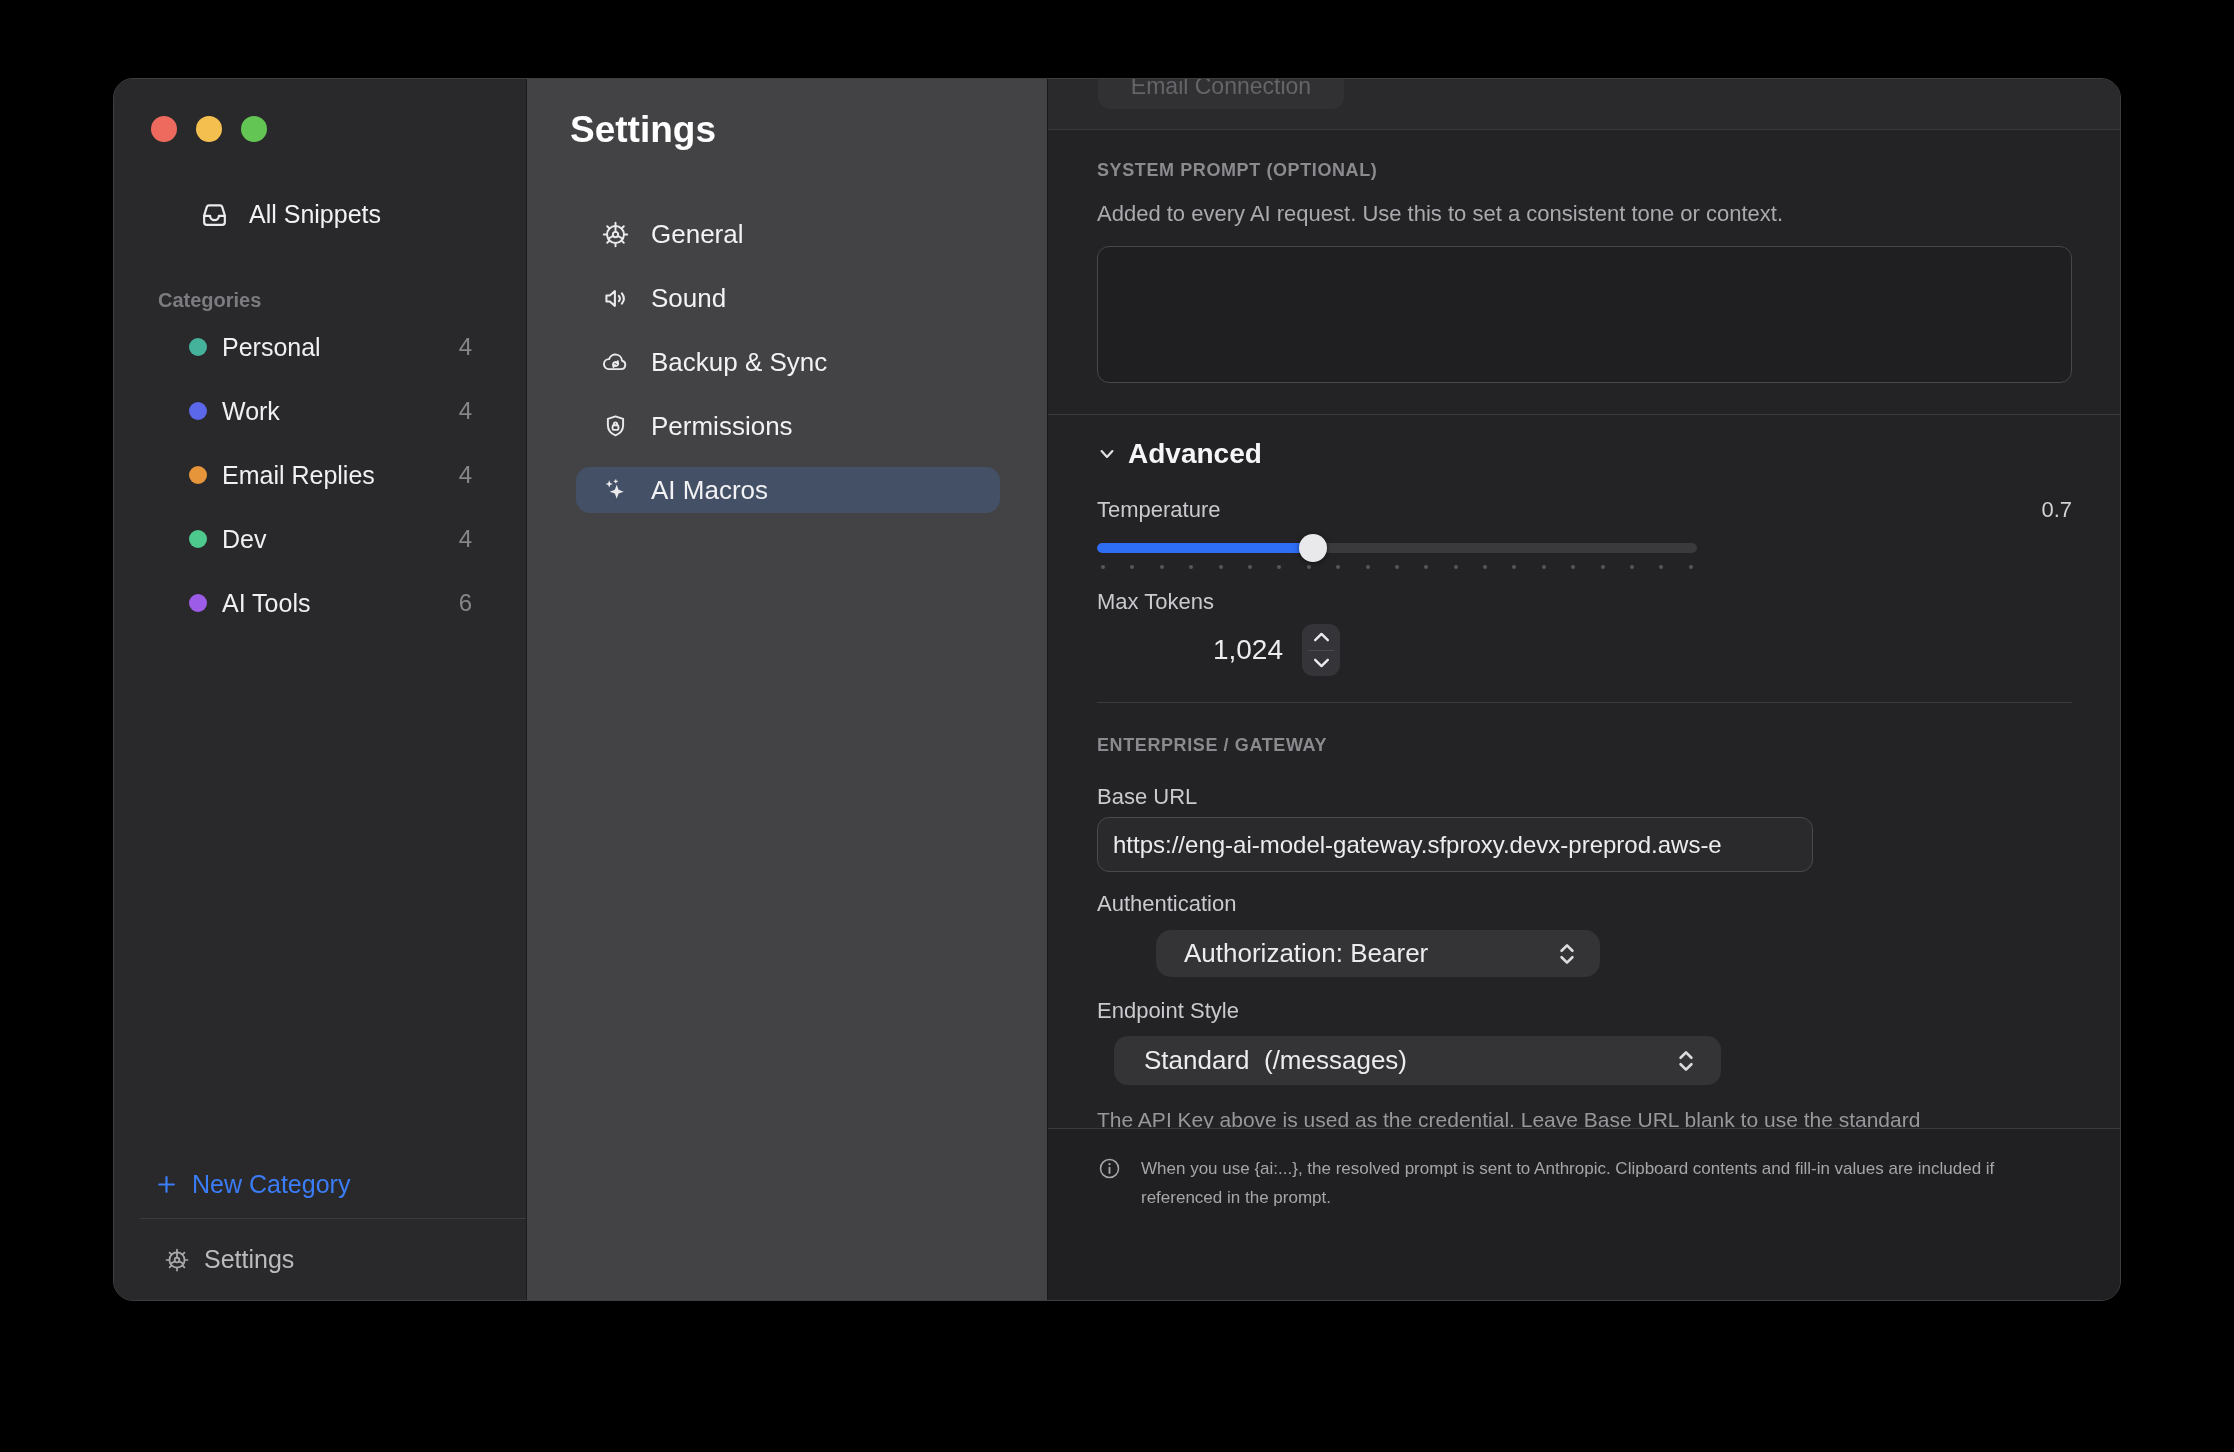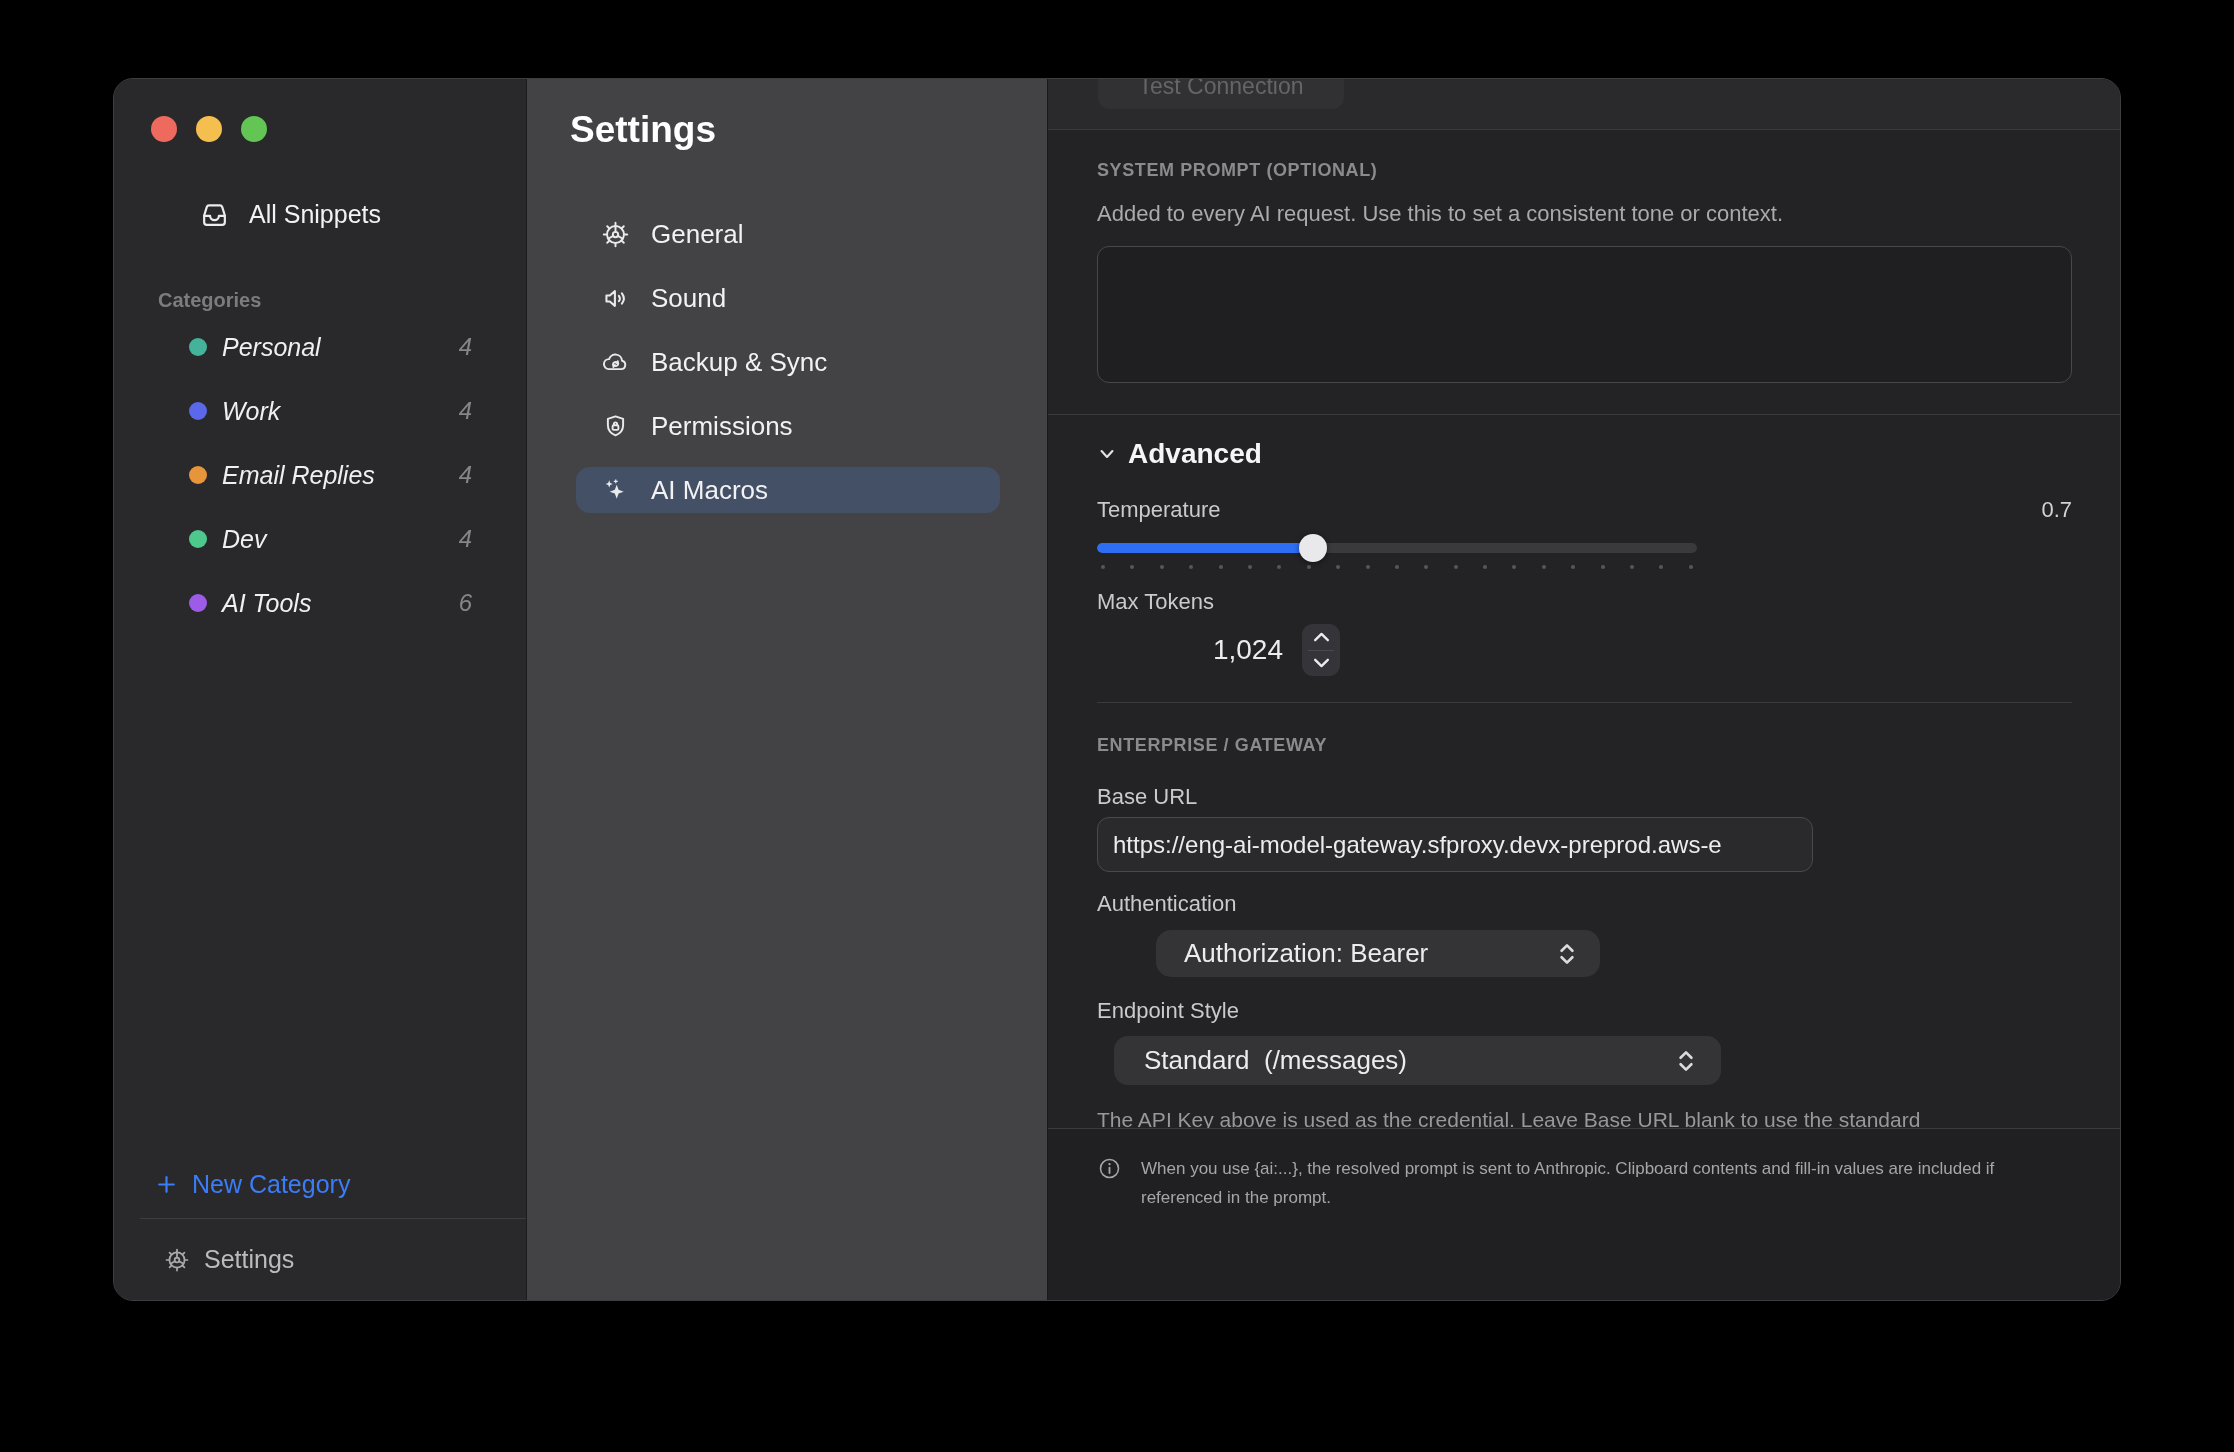--- a/index.html
+++ b/index.html
@@ -19,21 +19,21 @@
   .traffic { position:absolute; top:37px; left:37px; display:flex; gap:19px; }
   .light { width:26px; height:26px; border-radius:50%; }
 
   .all-snippets { margin-top:120px; height:30px; padding-left:85px; display:flex; align-items:center; gap:19px;
                   color:#f2f2f4; font-size:25px; cursor:default; }
   .all-snippets svg { width:31px; height:31px; color:#ececef; flex-shrink:0; }
 
   .cat-label { margin-top:60px; padding-left:44px; font-size:20px; font-weight:700; color:#7b7b80; height:24px; }
 
   .cat-list { margin-top:2px; }
-  .cat-row { height:64px; display:flex; align-items:center; padding-left:75px; padding-right:54px;font-style:italic; }
+  .cat-row { height:64px; display:flex; align-items:center; padding-left:75px; padding-right:54px; }
   .cat-dot { width:18px; height:18px; border-radius:50%; flex-shrink:0; }
   .cat-name { margin-left:15px; font-size:25px; color:#f0f0f2; }
   .cat-count { margin-left:auto; font-size:24px; color:#85858a; }
 
   .side-spacer { flex:1; }
   .new-cat { height:40px; margin-bottom:14px; padding-left:40px; display:flex; align-items:center; gap:13px;
              color:#3b7cf7; font-size:25px; cursor:pointer; }
   .new-cat svg { width:25px; height:25px; }
   .side-divider { border-top:1px solid #3c3c3e; margin-left:26px; }
   .side-settings { height:81px; display:flex; align-items:center; padding-left:50px; gap:14px;
@@ -234,21 +234,21 @@
             <path d="M11.7 2.9 h1 v1.1 h1.1 v1 h-1.1 v1.1 h-1 V5 h-1.1 V4 h1.1 z"></path>
           </svg>
           <span>AI Macros</span>
         </div>
 
       </div>
     </div>
 
     <div class="content">
       <div class="toolbar">
-        <div class="test-btn">Test Connection</div>
+        <div class="test-btn">Email Connection</div>
       </div>
 
       <div class="main">
         <div class="sec-label">SYSTEM PROMPT (OPTIONAL)</div>
         <div class="desc">Added to every AI request. Use this to set a consistent tone or context.</div>
         <textarea class="sys-textarea" aria-label="SYSTEM PROMPT (OPTIONAL)" style=""></textarea>
 
         <div class="divider-full"></div>
 
         <div class="adv-header">

